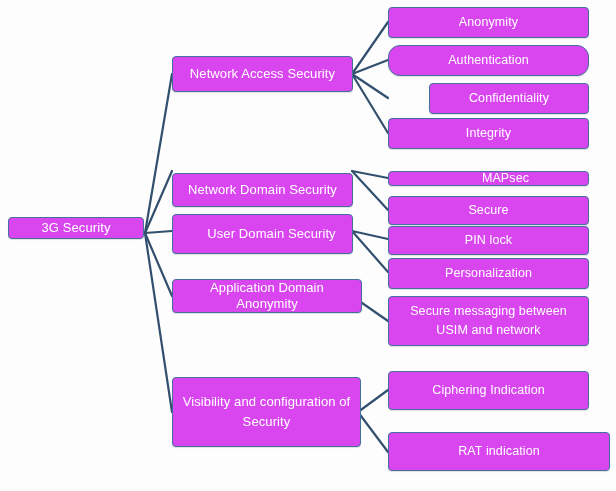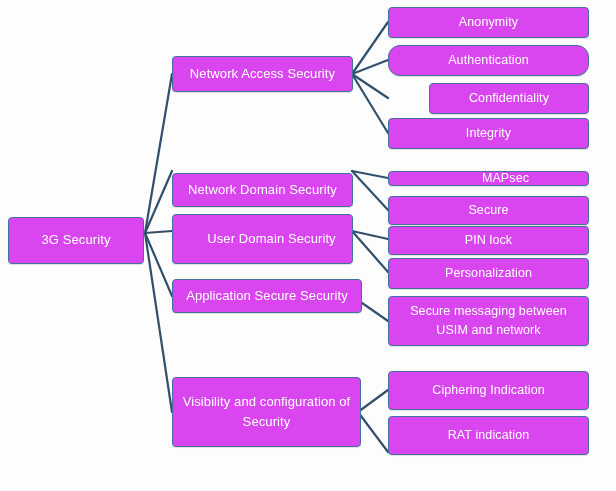--- a/index.html
+++ b/index.html
@@ -76,38 +76,38 @@
       <line x1="352" y1="231" x2="388" y2="239"></line>
       <line x1="352" y1="231" x2="388" y2="272"></line>
 
       <line x1="352" y1="296" x2="388" y2="321"></line>
 
       <line x1="358" y1="412" x2="388" y2="390"></line>
       <line x1="358" y1="412" x2="388" y2="452"></line>
     </g>
   </svg>
 
-  <div class="node root" style="left:8px; top:217px; width:136px; height:47px;">
+  <div class="node root" style="left:8px; top:217px; width:136px; height:22px;">
     <span>3G Security</span>
   </div>
 
   <div class="node branch" style="left:172px; top:56px; width:181px; height:36px;">
     <span>Network Access Security</span>
   </div>
 
   <div class="node branch" style="left:172px; top:154px; width:181px; height:34px;margin-top:19px;">
     <span>Network Domain Security</span>
   </div>
 
-  <div class="node branch" style="left:172px; top:214px; width:181px; height:50px;padding-left:24px;">
+  <div class="node branch" style="left:172px; top:214px; width:181px; height:40px;padding-left:24px;">
     <span>User Domain Security</span>
   </div>
 
   <div class="node branch" style="left:172px; top:279px; width:190px; height:34px;">
-    <span>Application Secure Security</span>
+    <span>Application Domain Anonymity</span>
   </div>
 
   <div class="node branch two-line" style="left:172px; top:377px; width:189px; height:70px;">
     <span>Visibility and configuration of Security</span>
   </div>
 
   <div class="node leaf" style="left:388px; top:7px; width:201px; height:31px;">
     <span>Anonymity</span>
   </div>
 
@@ -140,17 +140,17 @@
   </div>
 
   <div class="node leaf two-line" style="left:388px; top:296px; width:201px; height:50px;">
     <span>Secure messaging between USIM and network</span>
   </div>
 
   <div class="node leaf" style="left:388px; top:371px; width:201px; height:39px;">
     <span>Ciphering Indication</span>
   </div>
 
-  <div class="node leaf" style="left:388px; top:416px; width:201px; height:39px;">
+  <div class="node leaf" style="left:388px; top:432px; width:222px; height:39px;">
     <span>RAT indication</span>
   </div>
 
 </div>
 
 </body></html>

